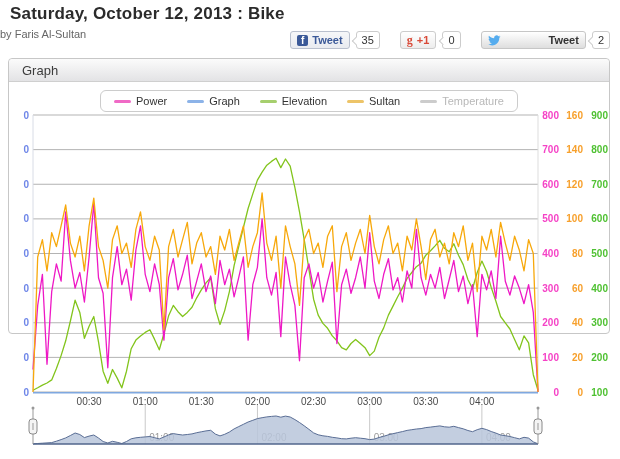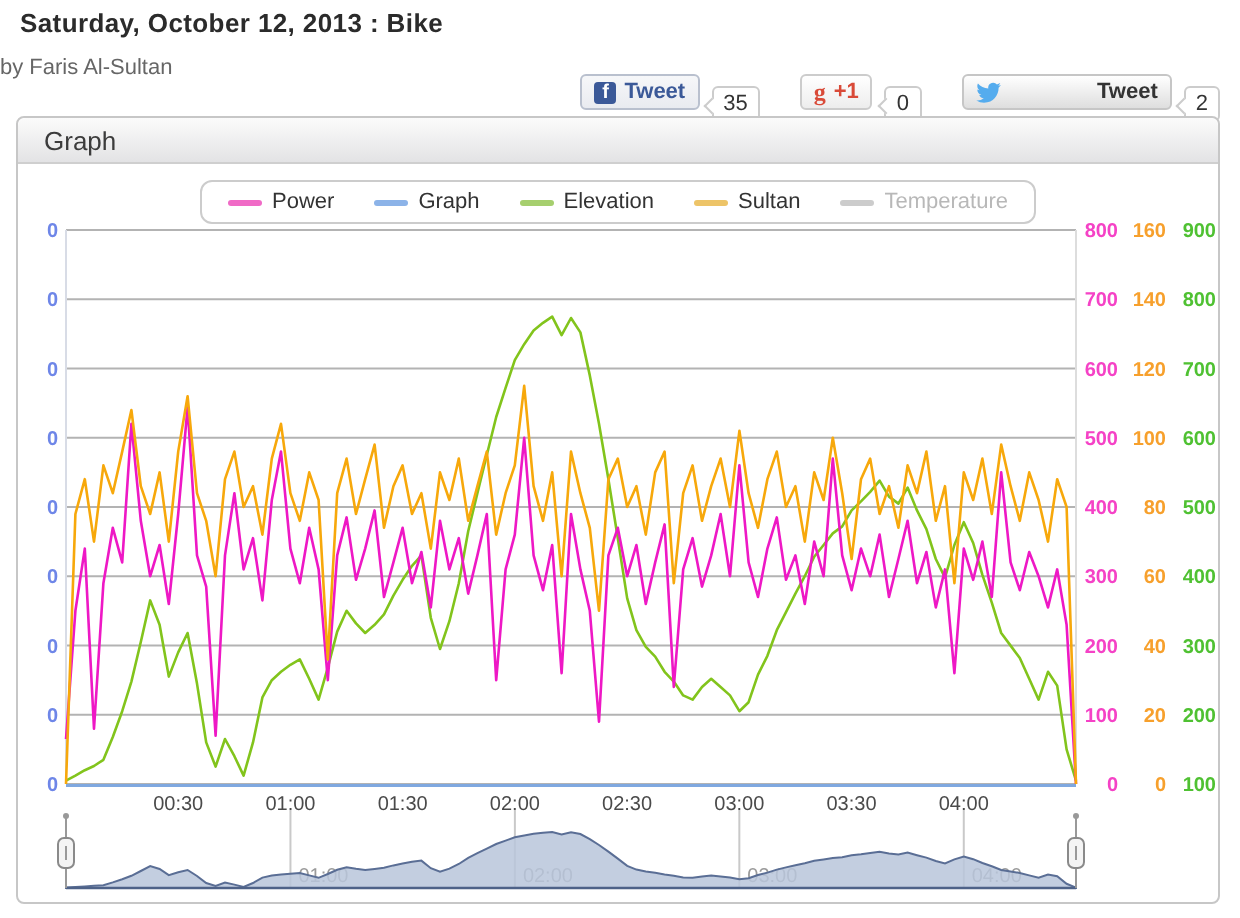--- a/index.html
+++ b/index.html
@@ -1,35 +1,35 @@
 <!DOCTYPE html>
 <html><head>
 <meta charset="utf-8">
 <style>
   * { margin:0; padding:0; box-sizing:border-box; }
   html,body { width:620px; height:459px; background:#fff; font-family:"Liberation Sans", sans-serif; overflow:hidden; }
   .page { position:relative; width:620px; height:459px; }
 
-  .page-title { position:absolute; left:10px; top:4px; font-size:13px; font-weight:bold; color:#2b2b2b; letter-spacing:.2px;text-align:center; }
+  .page-title { position:absolute; left:10px; top:4px; font-size:17px; font-weight:bold; color:#2b2b2b; letter-spacing:.2px;text-align:center; }
   .byline { position:absolute; left:0; top:28px; font-size:11px; color:#666; }
 
   .social { position:absolute; top:31px; right:10px; display:flex; align-items:center; gap:20px; }
   .sgroup { display:flex; align-items:center; }
   .sbtn { display:flex; align-items:center; gap:4px; height:18px; padding:0 6px; border:1px solid #b9c0ce; border-radius:3px;
           background:linear-gradient(#f6f7f9,#e9ebf0); font-size:11px; font-weight:bold; color:#3b5998; cursor:pointer; }
   .fb-f { display:inline-block; width:11px; height:11px; border-radius:2px; background:#3b5998; color:#fff; font-size:10px; line-height:11px; text-align:center; font-weight:bold; }
   .gbtn { border-color:#ccc; background:linear-gradient(#fff,#ededed); color:#d94a38; }
   .g-glyph { font-family:"Liberation Serif", serif; font-weight:bold; color:#d94a38; font-size:12px; }
   .tbtn { border-color:#c6c6c6; background:linear-gradient(#fff,#dedede); color:#333;gap:48px; }
   .count { position:relative; margin-left:6px; height:18px; padding:0 5px; border:1px solid #ccc; border-radius:3px; background:#fff;
-           font-size:11px; color:#333; line-height:16px;margin-top:12px; }
+           font-size:11px; color:#333; line-height:16px; }
   .count:before { content:""; position:absolute; left:-3.5px; top:5.5px; width:5px; height:5px; background:#fff;
                   border-left:1px solid #ccc; border-bottom:1px solid #ccc; transform:rotate(45deg); }
 
-  .panel { position:absolute; left:8px; top:58px; width:602px; height:394px; background:#fff; border:1px solid #c7c7c7; border-radius:4px; }
+  .panel { position:absolute; left:8px; top:58px; width:602px; height:276px; background:#fff; border:1px solid #c7c7c7; border-radius:4px; }
   .panel-header { height:23px; line-height:23px; padding-left:13px; font-size:13px; color:#3c3c3c;
                   background:linear-gradient(#fbfbfb,#e3e3e5); border-bottom:1px solid #cfcfcf; border-radius:4px 4px 0 0; }
   .panel-body { position:relative; width:100%; height:369px; }
 
   .legend { position:absolute; top:8px; left:50%; transform:translateX(-50%); z-index:2; display:flex; align-items:center; gap:20px;
             background:#fff; border:1px solid #ccc; border-radius:6px; padding:4px 13px;justify-content:flex-end; }
   .legend-item { display:flex; align-items:center; gap:5px; font-size:11px; color:#333; cursor:pointer; white-space:nowrap; }
   .legend-dash { display:inline-block; width:17px; height:3px; border-radius:2px; }
   .legend-item.disabled { color:#b8b8b8; }
 

